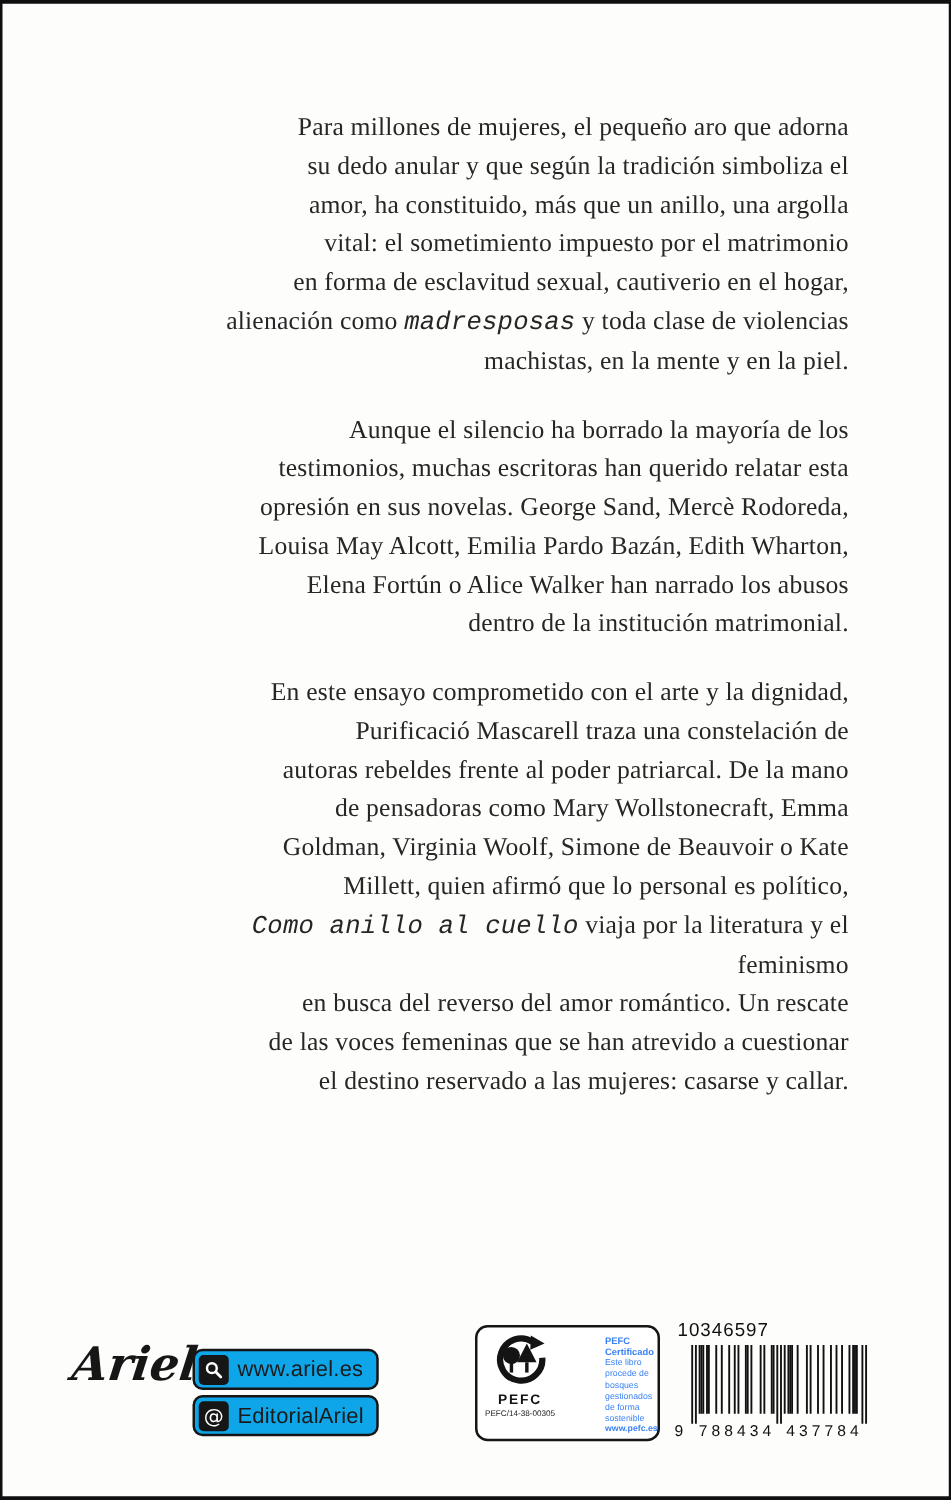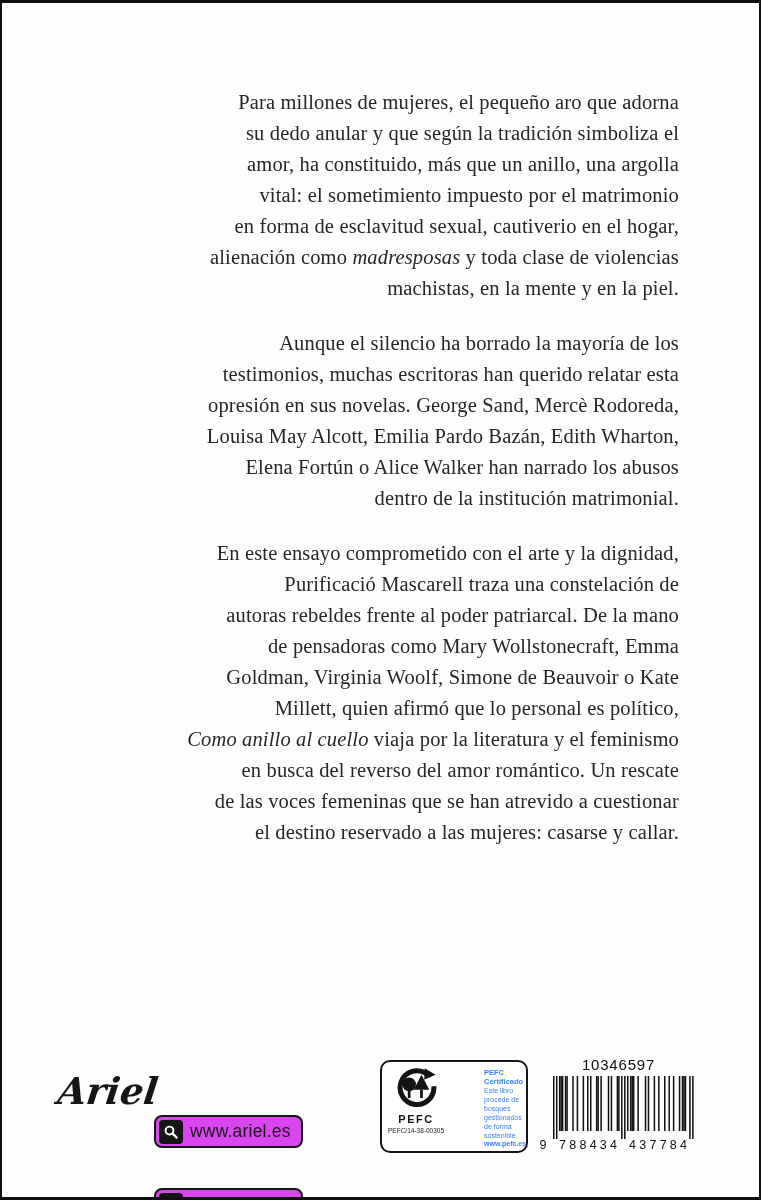--- a/index.html
+++ b/index.html
@@ -9,33 +9,33 @@
     border-top:3px solid #101010; border-bottom:3px solid #101010;
     border-left:2px solid #101010; border-right:2px solid #101010;
     font-family:"Liberation Sans", sans-serif;
   }
   .copy{
     position:absolute; left:137px; top:84px; width:540px;
     font-family:"Liberation Serif", serif; font-size:20.5px; line-height:31px;
     color:#262626; letter-spacing:0.15px;
   }
   .copy p{margin:0 0 24px 0; white-space:pre-line;text-align:right;}
-  .copy em{font-style:italic;}
+  .copy em{font-style:italic;font-family:Liberation Mono, monospace;}
 
   .ariel-logo{
     position:absolute; left:56px; top:1066px;
     font-family:"DejaVu Serif", serif; font-style:italic; font-weight:bold;
     font-size:37px; color:#161616; transform:skewX(-7deg);
   }
 
   .badges{position:absolute; left:152px; top:1076px; display:flex; flex-direction:column; gap:4px;}
   .badge{
-    display:flex; align-items:center; gap:7px; background:#d946ef;
+    display:flex; align-items:center; gap:7px; background:#0ea5e9;
     border:2.5px solid #161616; border-radius:8px; height:33px;
-    box-sizing:border-box; padding:2px 10px 2px 3px; width:max-content;margin-top:36px;
+    box-sizing:border-box; padding:2px 10px 2px 3px; width:max-content;
   }
   .icon-square{
     width:24px; height:24px; border-radius:4px; background:#161616; flex:0 0 auto;
     display:flex; align-items:center; justify-content:center; color:#fff;
   }
   .badge-label{font-size:17.5px; color:#1a1a1a; letter-spacing:0.2px;}
   .at-glyph{font-size:16px; line-height:1; color:#fff; font-family:"DejaVu Sans", sans-serif;}
 
   .pefc-box{
     position:absolute; left:378px; top:1057px; width:148px; height:93px;
@@ -44,21 +44,21 @@
   }
   .pefc-left{width:64px; display:flex; flex-direction:column; align-items:center;}
   .pefc-logotype{font-weight:bold; font-size:11px; letter-spacing:1.5px; color:#141414; margin-top:0;}
   .pefc-code{font-size:6.5px; color:#222; margin-top:2px; white-space:nowrap;}
   .pefc-right{flex:1; padding-left:6px; padding-top:3px; display:flex; flex-direction:column; justify-content:center; color:#3b82f6;margin-left:34px;}
   .pefc-title{font-size:7.5px; font-weight:bold;}
   .pefc-desc{font-size:7px; line-height:9px; white-space:pre-line;}
   .pefc-url{font-size:7px; font-weight:bold; margin-bottom:3px;}
 
   .barcode-number{
-    position:absolute; left:540px; top:1053px; width:153px; text-align:center;
+    position:absolute; left:540px; top:1053px; width:153px; text-align:left;
     font-size:15px; letter-spacing:0.8px; color:#111;
   }
   .barcode-wrap{position:absolute; left:537px; top:1073px;}
   .barcode-wrap svg text{font-family:"Liberation Sans", sans-serif; font-size:12.5px; fill:#111;}
 </style>
 </head>
 <body>
 
 <div class="page">
 

